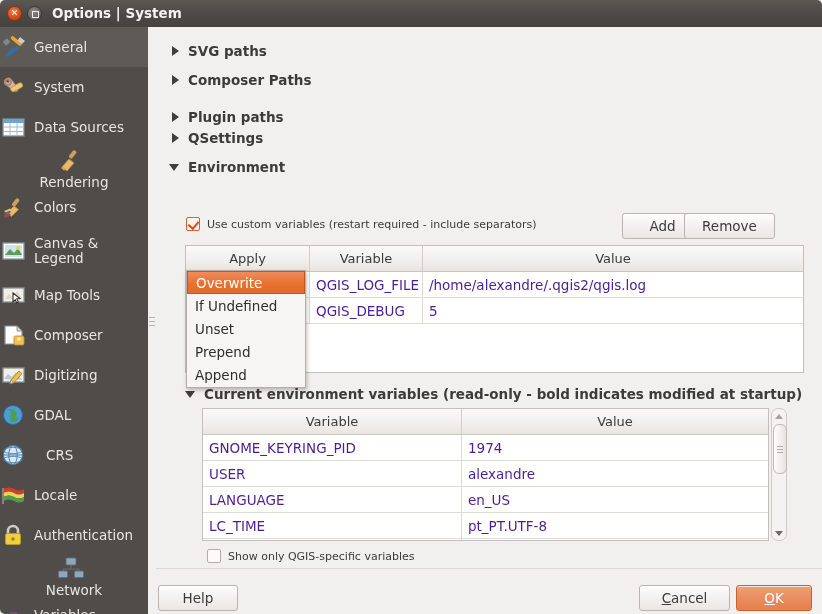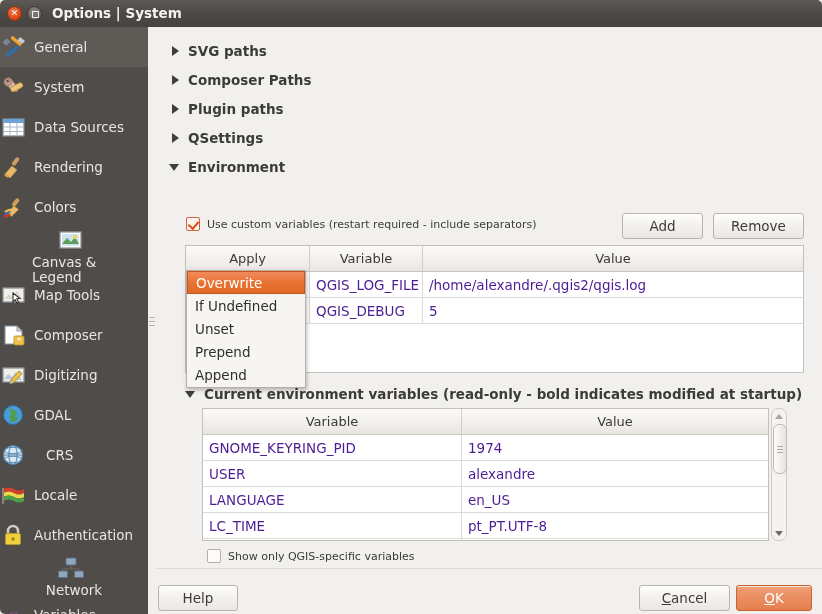--- a/index.html
+++ b/index.html
@@ -62,21 +62,21 @@
   }
   .side-item {
     position: relative;
     height: 40px;
     display: flex; align-items: center;
     box-sizing: border-box;
     color: #e8e5e2;
     font-size: 13.5px;
     white-space: nowrap;
   }
-  .side-item.tall { height: 48px; flex-direction: column; }
+  .side-item.tall { height: 48px; }
   .side-item.sel { background: #5e5b57; }
   .side-ico {
     width: 28px; height: 26px; margin-right: 6px;
     flex: 0 0 28px;
     position: relative;
   }
   .side-lbl { line-height: 15px; }
   .side-lbl.two { white-space: normal; width: 84px; }
 
   
@@ -282,21 +282,21 @@
             <line x1="3" y1="13" x2="24" y2="13"></line>
               <line x1="3" y1="17.5" x2="24" y2="17.5"></line>
             <line x1="10" y1="9" x2="10" y2="22"></line>
               <line x1="17" y1="9" x2="17" y2="22"></line>
           </g>
         </svg>
       </span>
       <span class="side-lbl">Data Sources</span>
     </div>
 
-    <div class="side-item" style="height:40px;">
+    <div class="side-item" style="height:40px;flex-direction:column;">
       <span class="side-ico">
         <svg class="ico-svg" width="28" height="26" viewBox="0 0 28 26">
           <rect x="14" y="3" width="4" height="9" rx="1.5" fill="#caa05c" transform="rotate(38 16 7)"></rect>
           <path d="M5 20 l7-8 5 4 -7 8 z" fill="#e8b96a" stroke="#b68f43" stroke-width="0.8"></path>
           <path d="M4 21 l3 2.5 2-1.5 -3-2.5z" fill="#d9a84f"></path>
         </svg>
       </span>
       <span class="side-lbl">Rendering</span>
     </div>
 
@@ -446,21 +446,21 @@
           <i></i>
         </span>
       <span>SVG paths</span>
     </div>
     <div class="tree-row" style="top:43px;">
       <span class="tri closed">
           <i></i>
         </span>
       <span>Composer Paths</span>
     </div>
-    <div class="tree-row" style="top:72px;">
+    <div class="tree-row" style="top:80px;">
       <span class="tri closed">
           <i></i>
         </span>
       <span>Plugin paths</span>
     </div>
     <div class="tree-row" style="top:101px;">
       <span class="tri closed">
           <i></i>
         </span>
       <span>QSettings</span>
@@ -471,21 +471,21 @@
         </span>
       <span>Environment</span>
     </div>
 
     <div class="cbrow" style="left:30px; top:190px;">
       <span class="cbox on"></span>
       <span class="cblbl">Use custom variables (restart required - include separators)</span>
     </div>
 
     <div class="btn" style="left:466px; top:186px; width:81px; height:26px;">Add</div>
-    <div class="btn" style="left:557px; top:186px; width:91px; height:26px;">Remove</div>
+    <div class="btn" style="left:528px; top:186px; width:91px; height:26px;">Remove</div>
 
     <div class="tbl" style="left:29px; top:218px; width:619px; height:128px;">
       <div class="thead">
         <div class="th" style="width:124px;">Apply</div>
         <div class="th" style="width:113px;">Variable</div>
         <div class="th" style="flex:1 1 auto;">Value</div>
       </div>
       <div class="trow">
         <div class="td" style="width:124px;"></div>
         <div class="td" style="width:113px;">QGIS_LOG_FILE</div>

